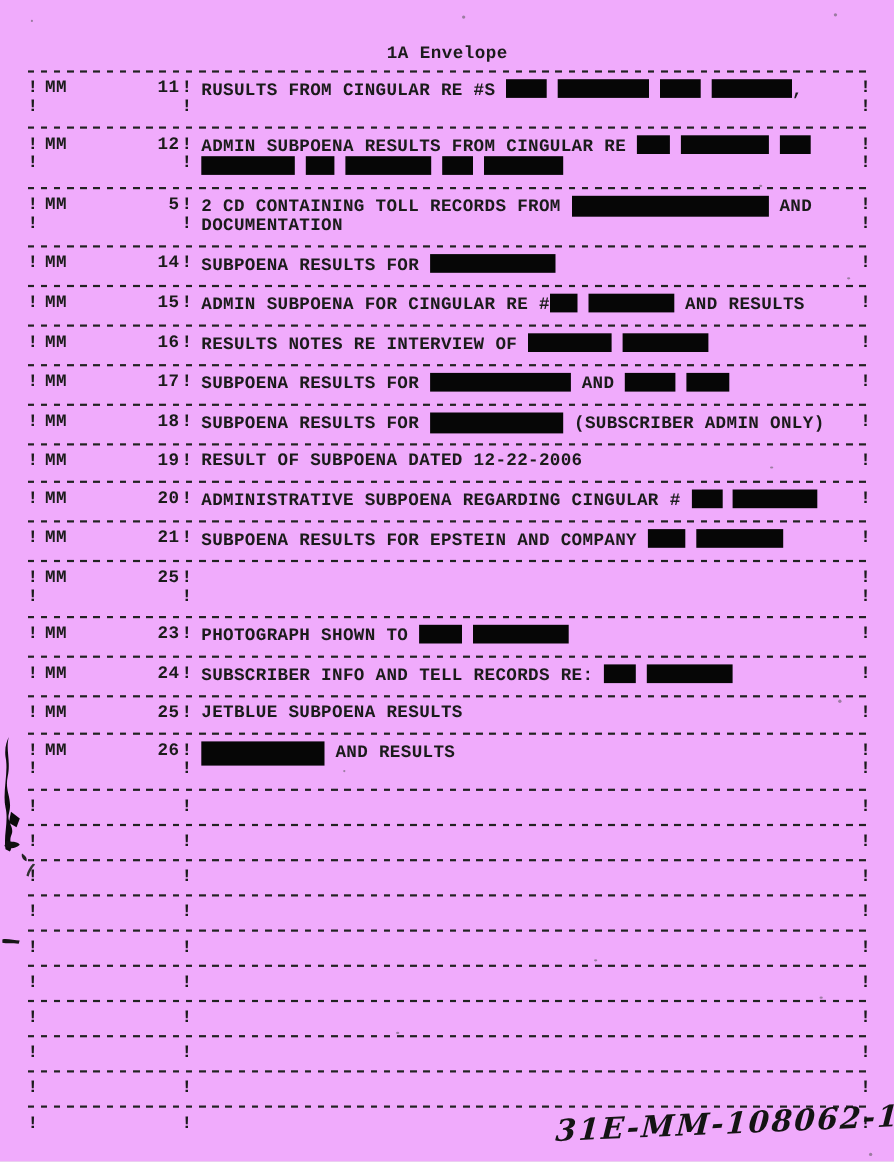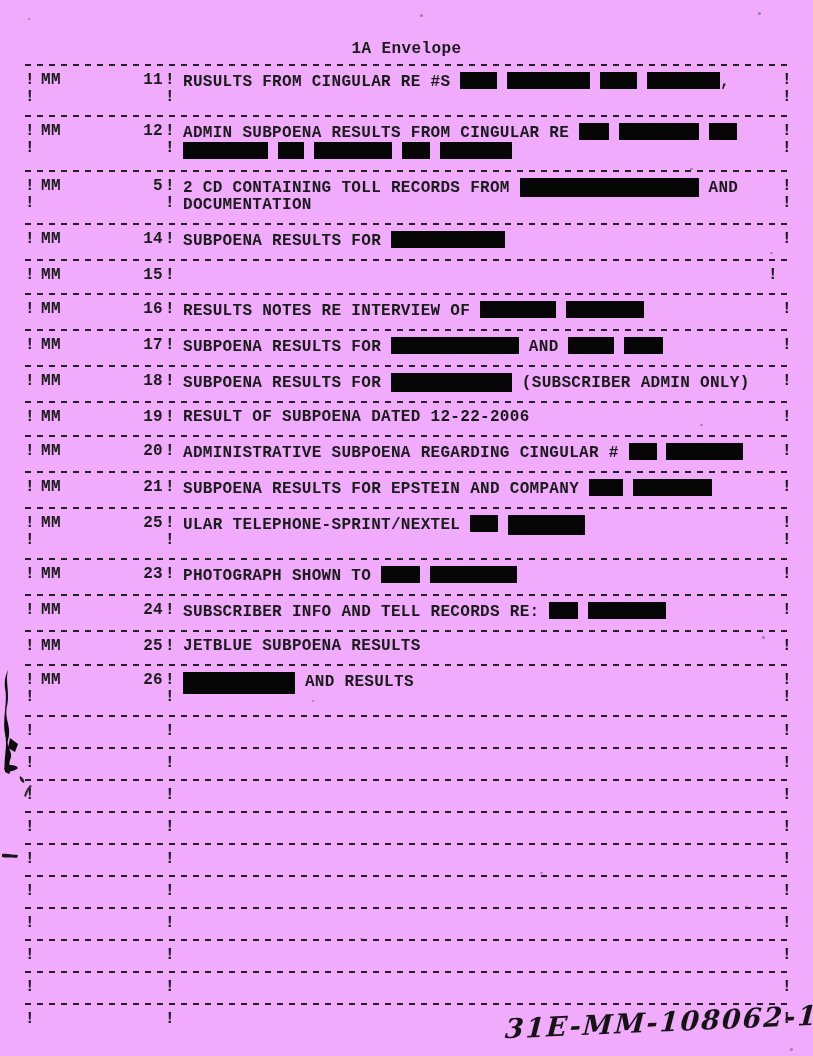--- a/index.html
+++ b/index.html
@@ -160,20 +160,23 @@
       <div class="dash"></div>
       <div class="row">
     <span class="c-bl">
           <div>!</div>
         </span>
     <span class="c-type">MM</span>
     <span class="c-num">15</span>
     <span class="c-sep">
           <div>!</div>
         </span>
+    <span class="c-desc">
+          <div class="desc-line"><span>ADMIN SUBPOENA FOR CINGULAR RE #</span><span class="bar" style="width: 25px;"></span><span> </span><span class="bar" style="width: 78px;"></span><span> AND RESULTS</span></div>
+        </span>
     <span class="c-br">
           <div>!</div>
         </span>
   </div>
       <div class="dash"></div>
       <div class="row">
     <span class="c-bl">
           <div>!</div>
         </span>
     <span class="c-type">MM</span>
@@ -279,21 +282,20 @@
           <div>!</div>
           <div>!</div>
         </span>
     <span class="c-type">MM</span>
     <span class="c-num">25</span>
     <span class="c-sep">
           <div>!</div>
           <div>!</div>
         </span>
     <span class="c-desc">
-          <div class="desc-line"><span>ULAR TELEPHONE-SPRINT/NEXTEL </span><span class="bar" style="width: 28px;"></span><span> </span><span class="bar" style="width: 77px; height: 20px; vertical-align: -6px;"></span></div>
         </span>
     <span class="c-br">
           <div>!</div>
           <div>!</div>
         </span>
   </div>
       <div class="dash"></div>
       <div class="row">
     <span class="c-bl">
           <div>!</div>

